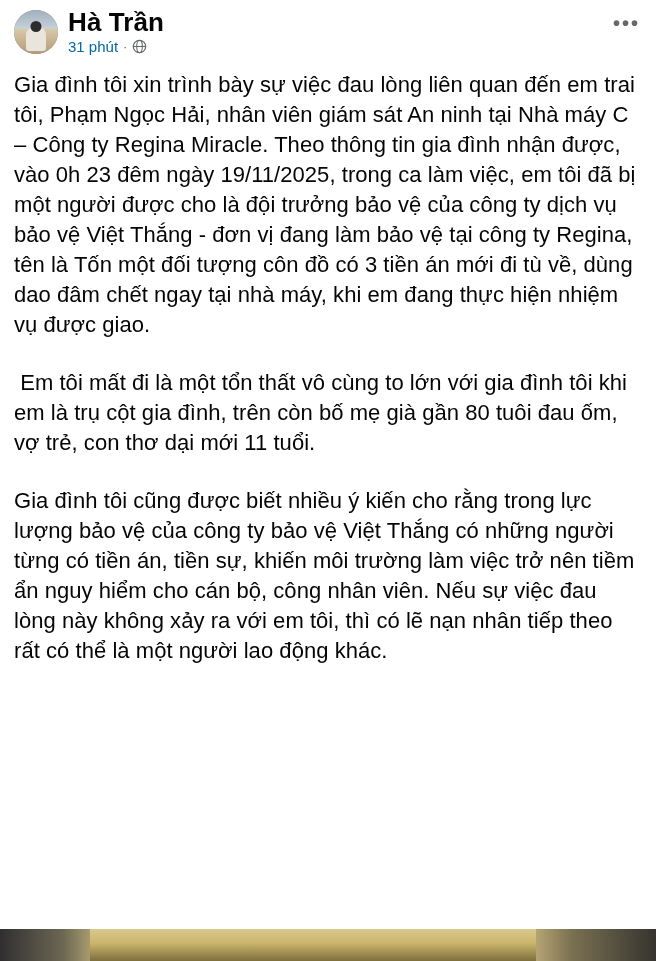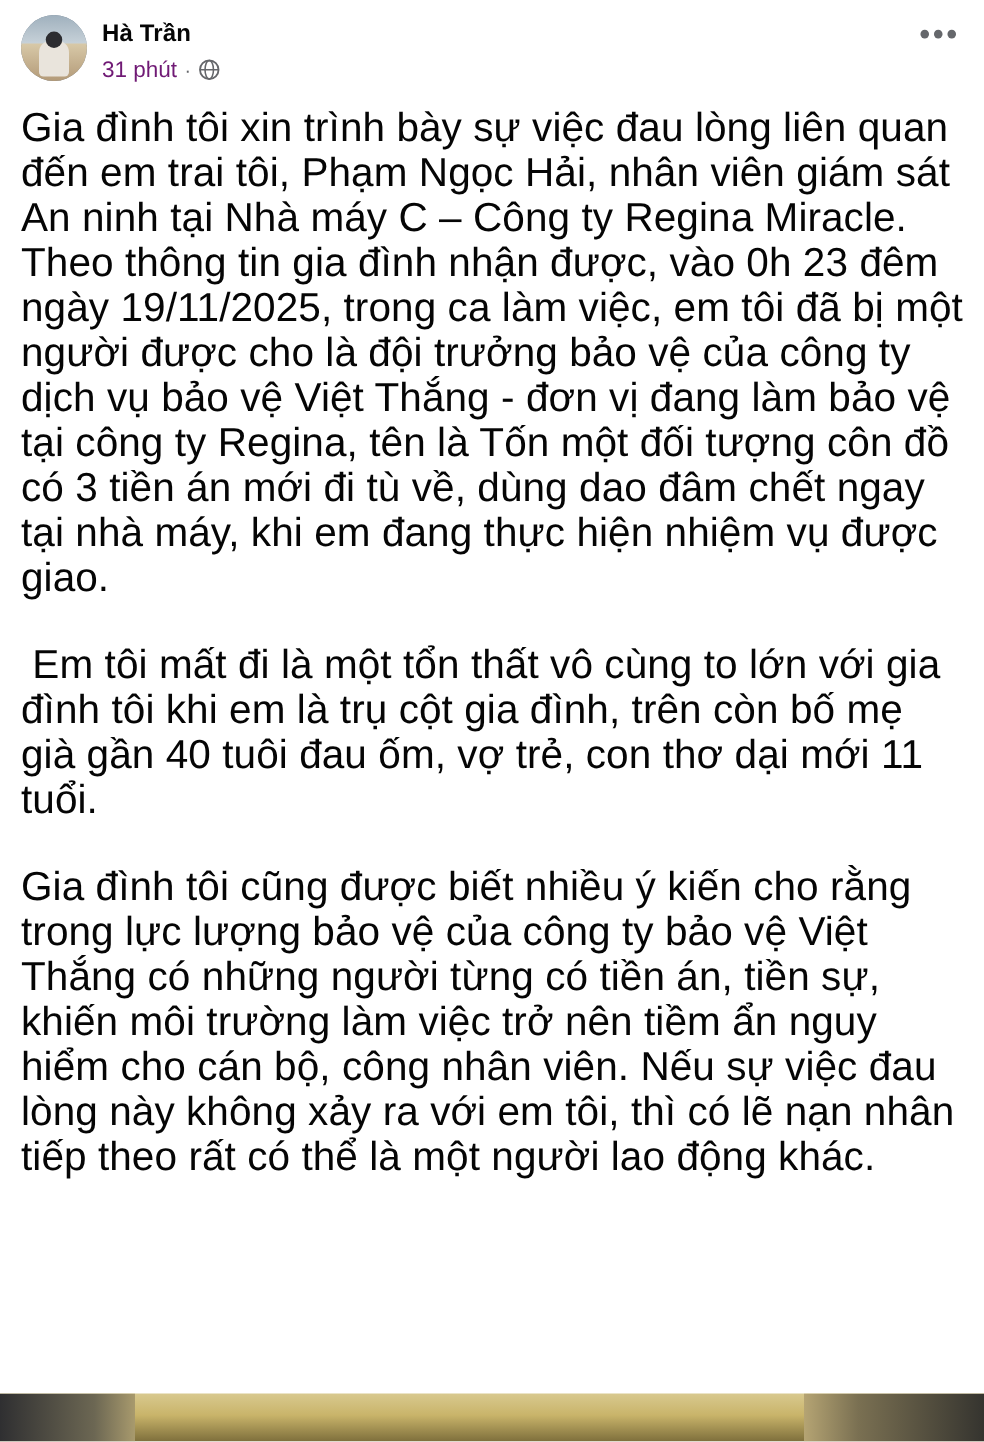--- a/index.html
+++ b/index.html
@@ -66,35 +66,35 @@
     border-radius: 50%;
     background: #2c2c30;
   }
   .header-text {
     margin-left: 10px;
     flex: 1 1 auto;
     min-width: 0;
     padding-top: 1px;
   }
   .author-name {
-    font-size: 16px;
+    font-size: 26px;
     font-weight: bold;
     line-height: 23px;
     color: #050505;
     letter-spacing: 0.1px;
   }
   .meta-row {
     display: flex;
     align-items: center;
     margin-top: 3px;
     color: #65676b;
     font-size: 15px;
     line-height: 19px;
   }
-  .meta-time { color: #701a75; }
+  .meta-time { color: #0369a1; }
   .meta-dot {
     margin: 0 5px;
     color: #65676b;
     font-size: 13px;
   }
   .globe-icon {
     display: inline-block;
     width: 15px;
     height: 15px;
     position: relative;
@@ -104,21 +104,21 @@
     flex: 0 0 auto;
     padding: 4px 2px 0 8px;
     color: #65676b;
     font-size: 20px;
     letter-spacing: 2px;
     line-height: 18px;
     font-weight: bold;
   }
   .post-body {
     padding: 10px 14px 0 14px;
-    font-size: 27px;
+    font-size: 22px;
     line-height: 30px;
     color: #050505;
     letter-spacing: 0.05px;
     box-sizing: border-box;
   }
   .para {
     margin: 0 0 0 0;
     white-space: pre-wrap;
   }
   .para + .para { margin-top: 28px; }
@@ -170,21 +170,21 @@
           </svg>
         </span>
       </div>
     </div>
 
     <div class="menu-dots">•••</div>
   </div>
 
   <div class="post-body">
     <p class="para">Gia đình tôi xin trình bày sự việc đau lòng liên quan đến em trai tôi, Phạm Ngọc Hải, nhân viên giám sát An ninh tại Nhà máy C – Công ty Regina Miracle. Theo thông tin gia đình nhận được, vào 0h 23 đêm ngày 19/11/2025, trong ca làm việc, em tôi đã bị một người được cho là đội trưởng bảo vệ của công ty dịch vụ bảo vệ Việt Thắng - đơn vị đang làm bảo vệ tại công ty Regina, tên là Tốn một đối tượng côn đồ có 3 tiền án mới đi tù về, dùng dao đâm chết ngay tại nhà máy, khi em đang thực hiện nhiệm vụ được giao.</p>
-    <p class="para"> Em tôi mất đi là một tổn thất vô cùng to lớn với gia đình tôi khi em là trụ cột gia đình, trên còn bố mẹ già gần 40 tuôi đau ốm, vợ trẻ, con thơ dại mới 11 tuổi.</p>
+    <p class="para"> Em tôi mất đi là một tổn thất vô cùng to lớn với gia đình tôi khi em là trụ cột gia đình, trên còn bố mẹ già gần 80 tuôi đau ốm, vợ trẻ, con thơ dại mới 11 tuổi.</p>
     <p class="para">Gia đình tôi cũng được biết nhiều ý kiến cho rằng trong lực lượng bảo vệ của công ty bảo vệ Việt Thắng có những người từng có tiền án, tiền sự, khiến môi trường làm việc trở nên tiềm ẩn nguy hiểm cho cán bộ, công nhân viên. Nếu sự việc đau lòng này không xảy ra với em tôi, thì có lẽ nạn nhân tiếp theo rất có thể là một người lao động khác.</p>
   </div>
 
   <div class="bottom-strip">
     <div class="edge-l"></div>
     <div class="edge-r"></div>
   </div>
 
 </div>
 

